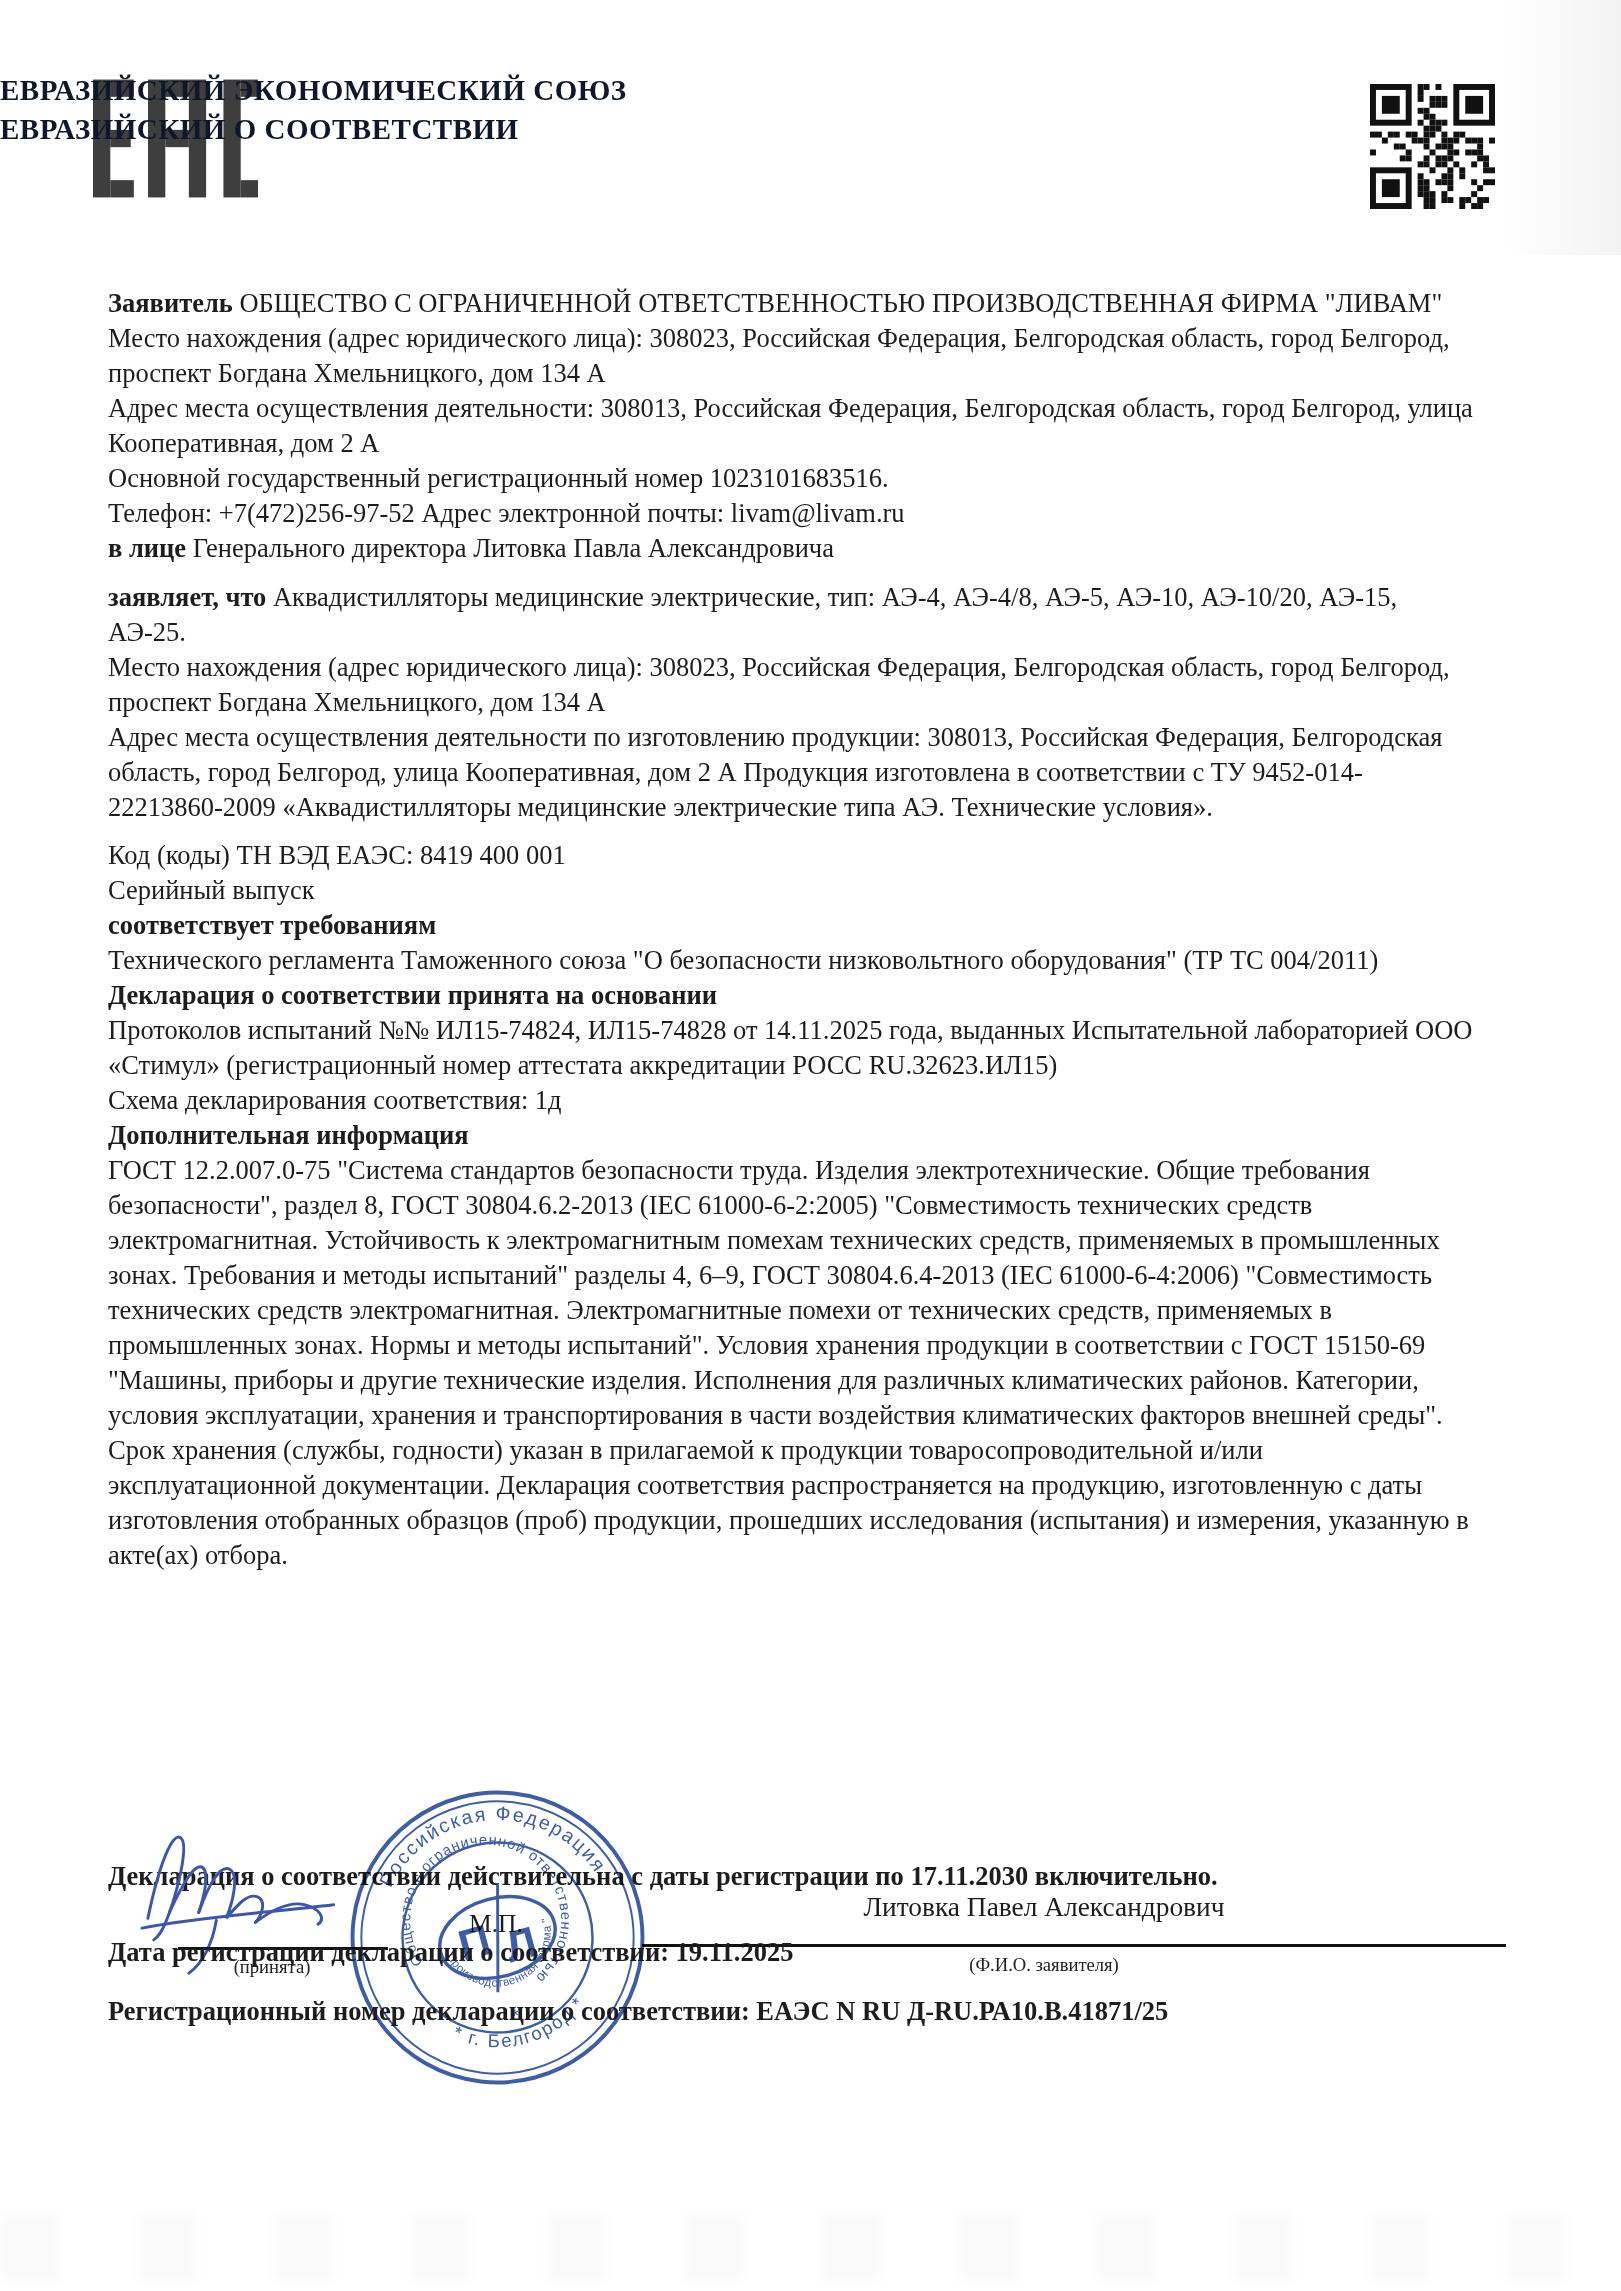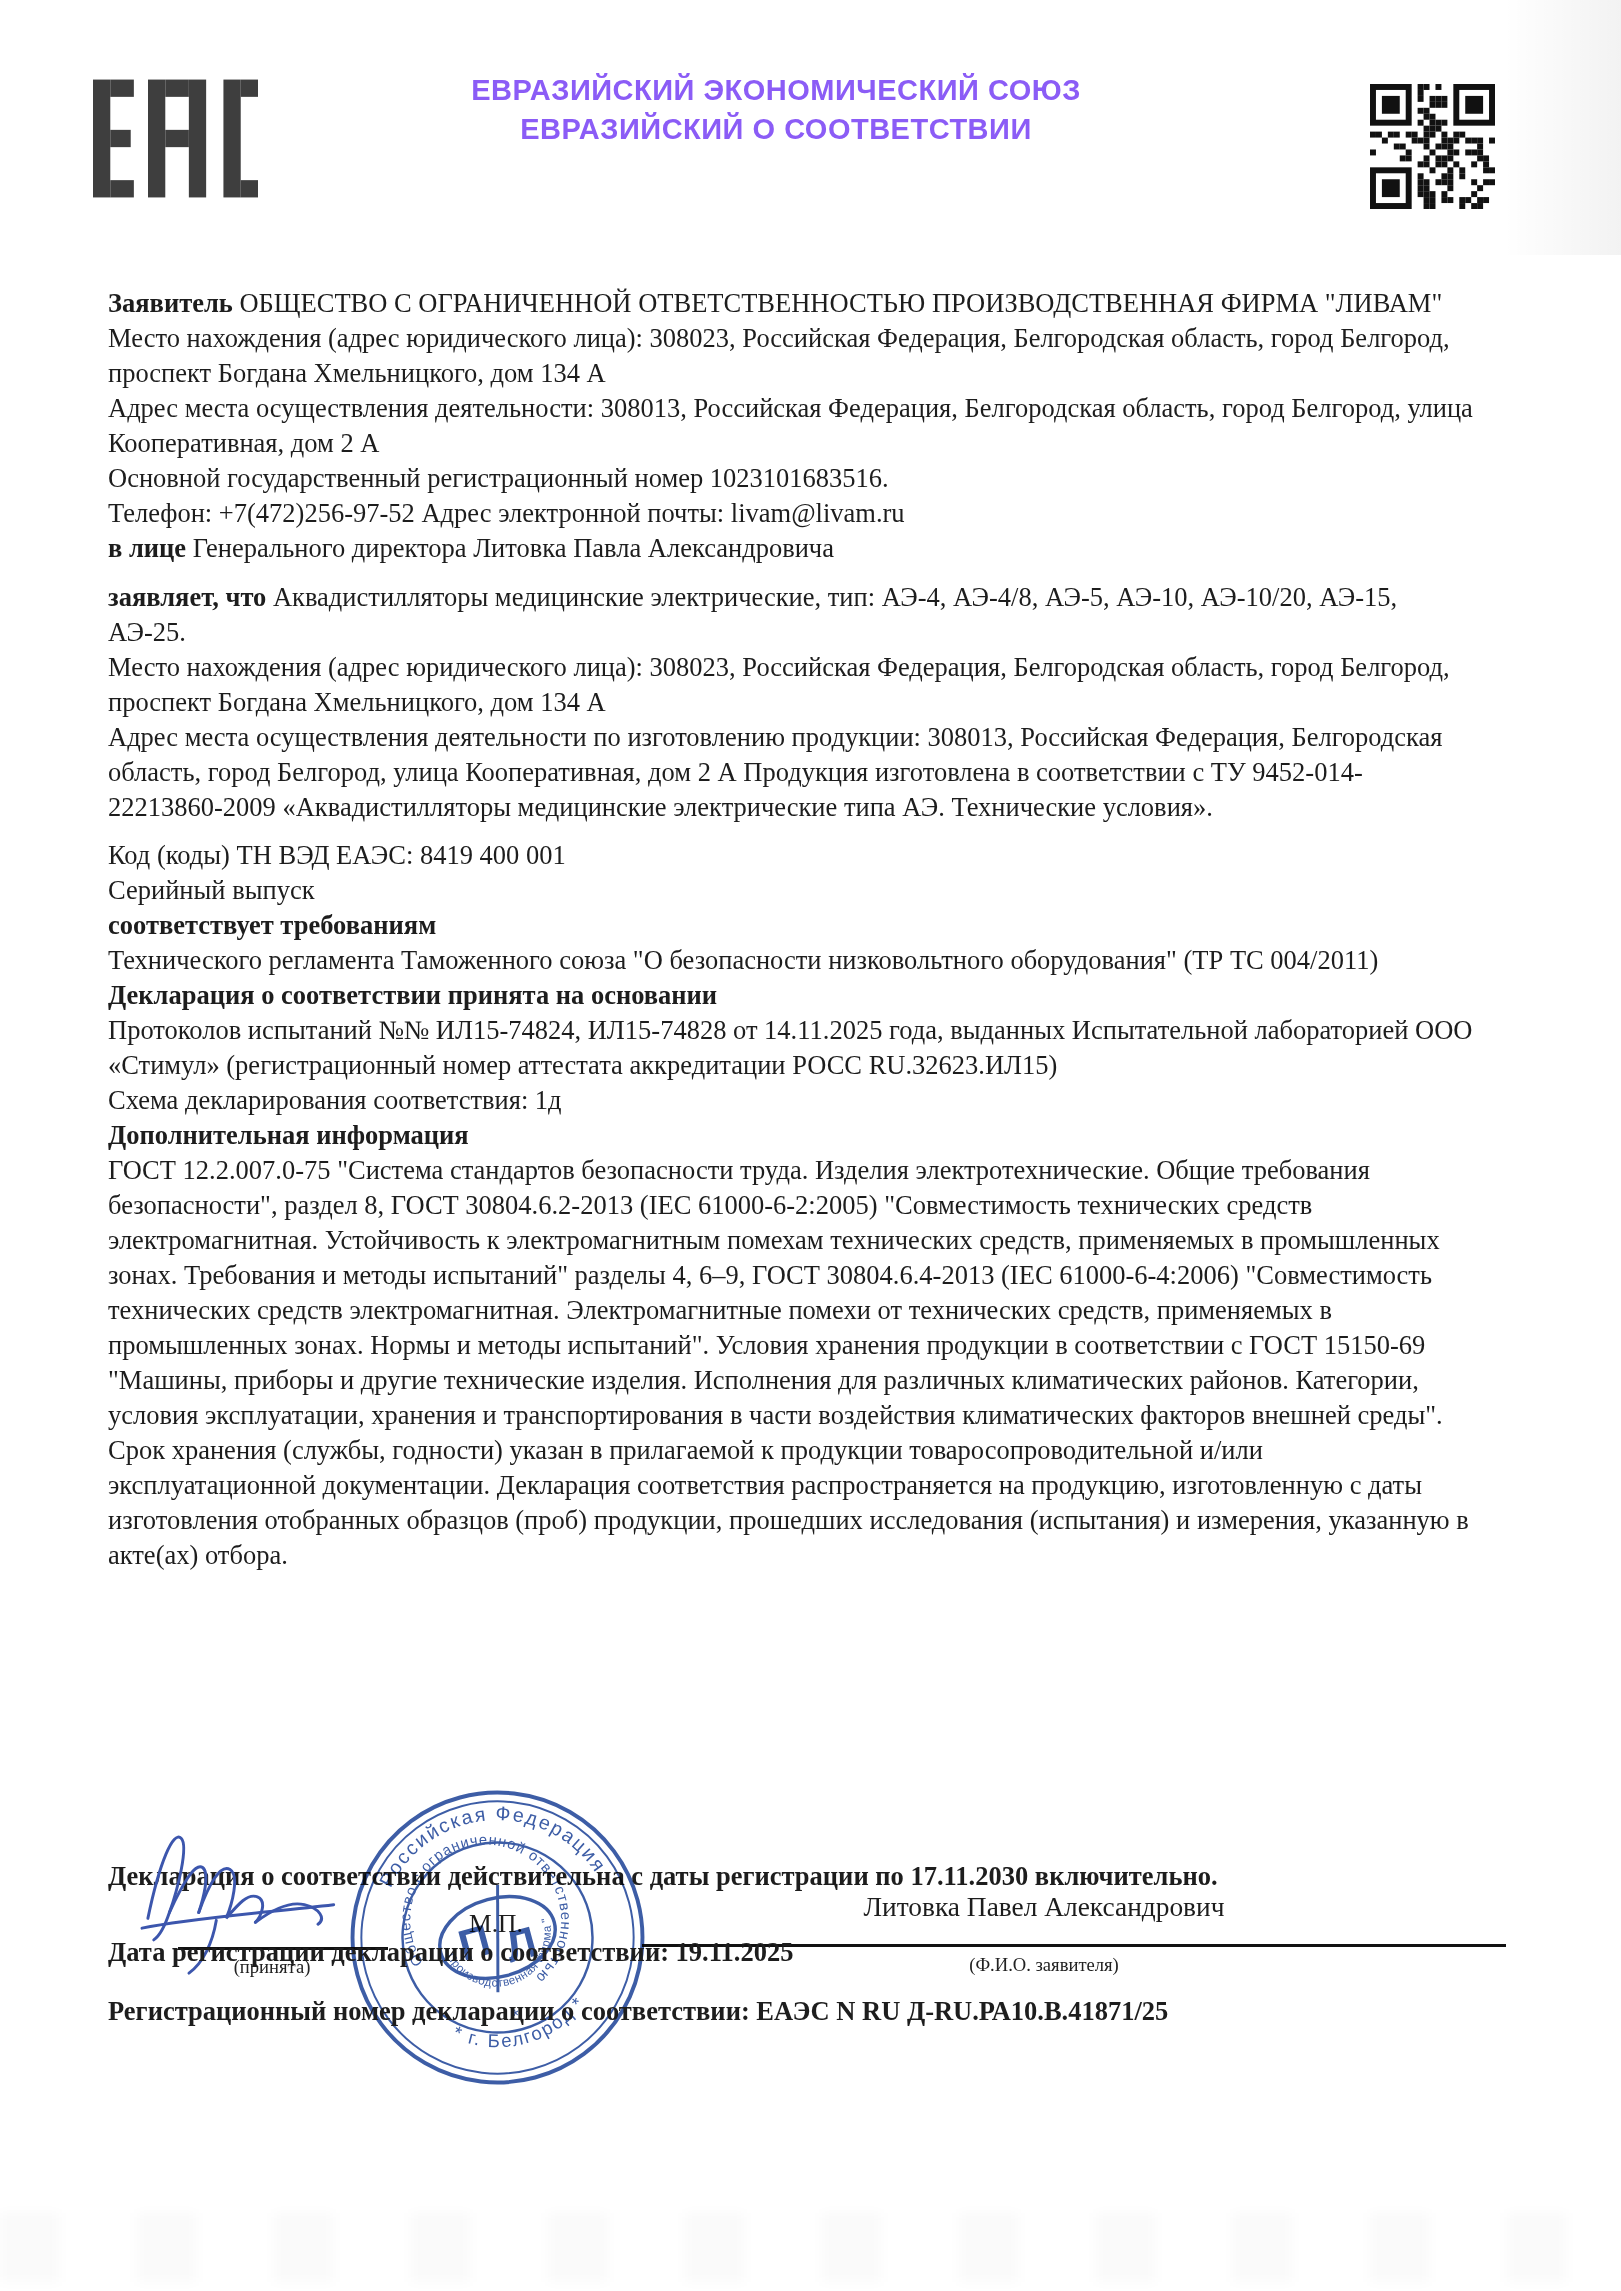--- a/index.html
+++ b/index.html
@@ -6,23 +6,23 @@
   .page{position:relative;width:1621px;height:2292px;background:#ffffff;overflow:hidden;
         font-family:"Liberation Serif", serif;color:#1d1d1d;}
   
   .scan-corner{position:absolute;right:0;top:0;width:118px;height:255px;
         background:linear-gradient(270deg,rgba(0,0,0,0.05),rgba(0,0,0,0));}
   .scan-bottom{position:absolute;left:0;bottom:9.8px;width:100%;height:69px;
         background:repeating-linear-gradient(90deg,rgba(0,0,0,0.018) 0 59px,rgba(0,0,0,0) 59px 137px);
         filter:blur(5.9px);}
   
   .eac{position:absolute;left:93px;top:72px;width:165px;height:133px;}
-  .titles{position:absolute;left:0;right:69px;top:71px;text-align:center;
-        font-family:Liberation Sans, sans-serif;font-weight:700;font-size:29px;
-        line-height:39px;color:#8b5cf6;letter-spacing:0.5px;}
+  .titles{position:absolute;left:0;right:69px;top:71px;
+        font-family:Liberation Serif, serif;font-weight:700;font-size:29px;
+        line-height:39px;color:#0f172a;letter-spacing:0.5px;}
   .qr{position:absolute;left:1370px;top:84px;width:125px;height:125px;}
   
   .body{position:absolute;left:108px;top:286px;width:1367px;height:1568px;
         font-size:26.5px;line-height:35px;overflow:hidden;}
   .para{margin:0;}
   .gap{margin-top:13.7px;}
   .b{font-weight:700;}
   
   .validity{position:absolute;left:108px;top:1861px;font-size:26.5px;}
   .sigline{position:absolute;height:2.9px;background:#111;}

